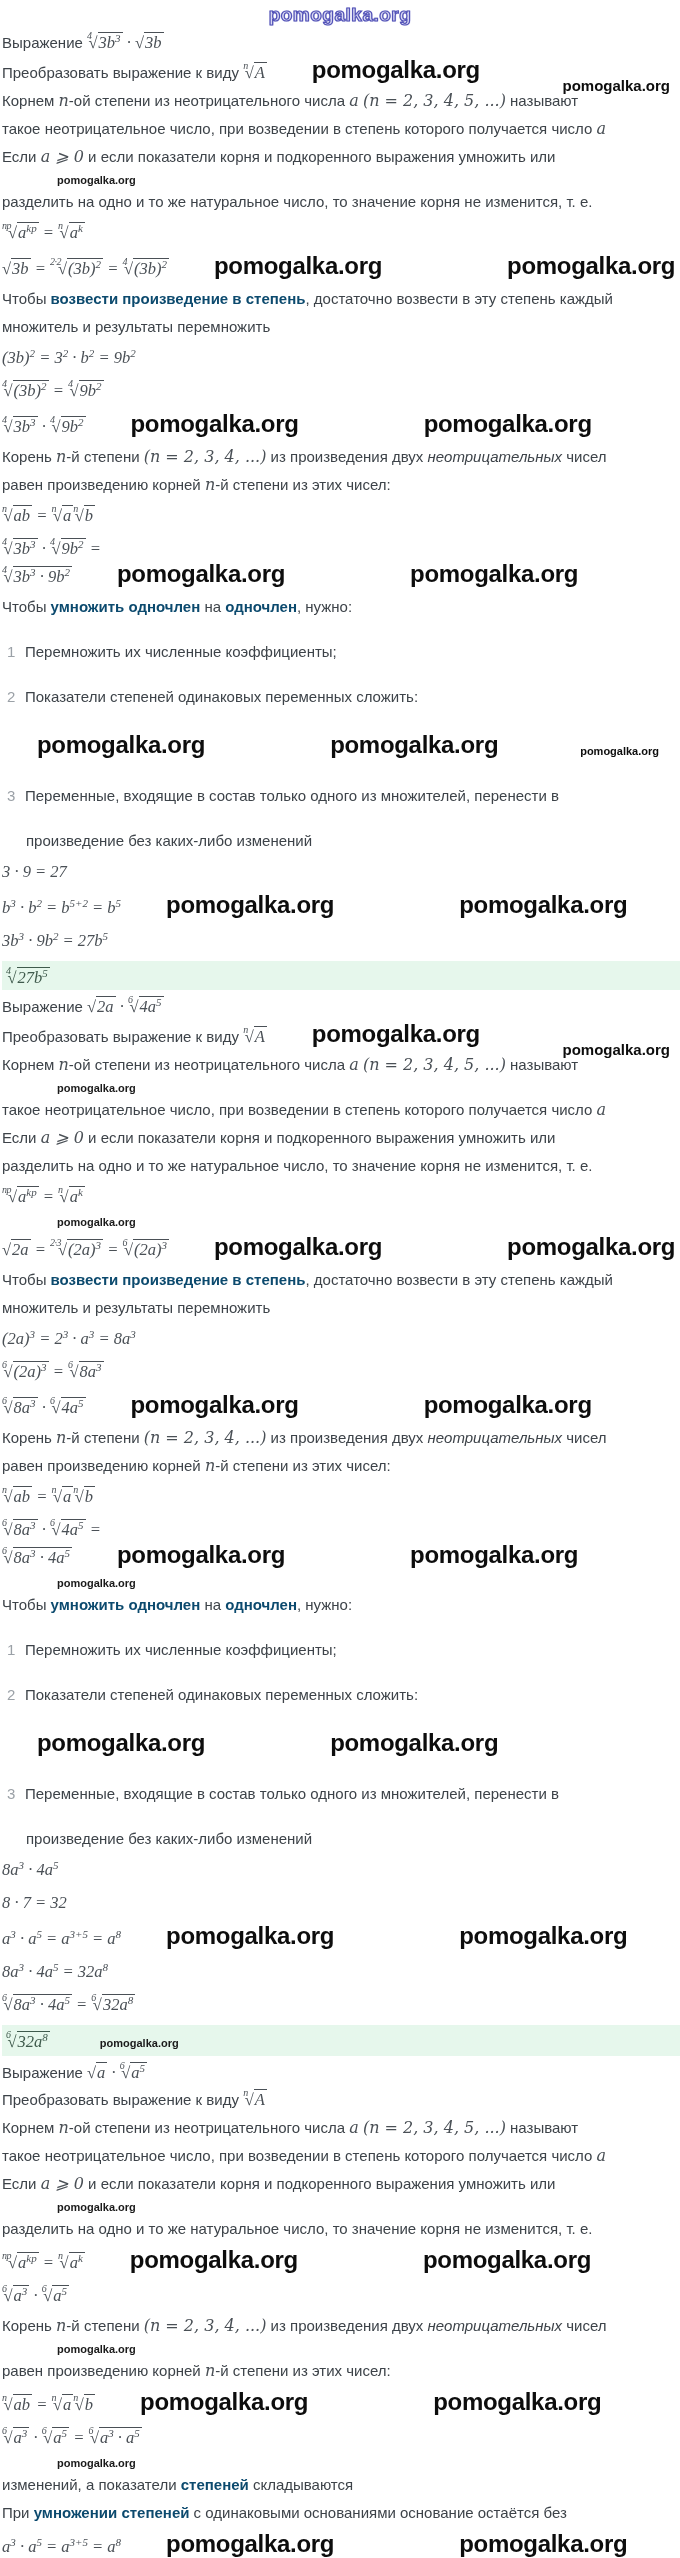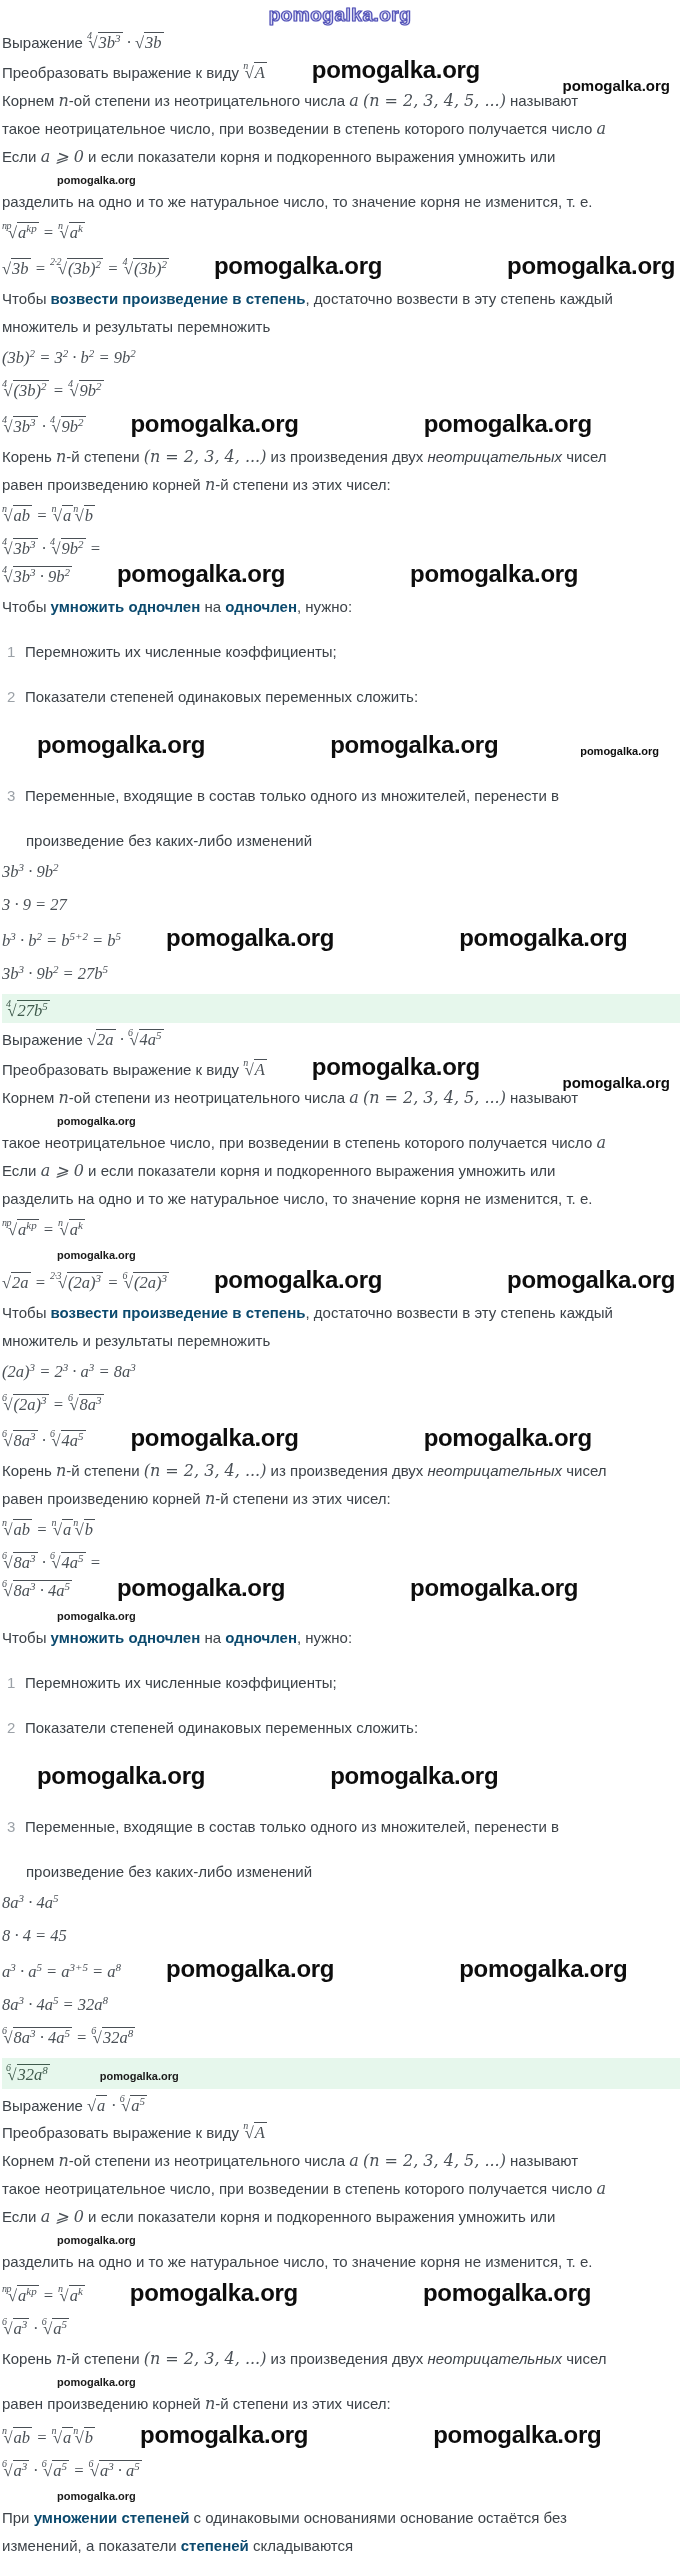--- a/index.html
+++ b/index.html
@@ -63,21 +63,20 @@
       <div class="row"><span class="txt">Корень <span class="mv">n</span>-й степени <span class="mv">(n = 2, 3, 4,  ...)</span> из произведения двух <i>неотрицательных</i> чисел</span></div>
       <div class="row"><span class="txt">равен произведению корней <span class="mv">n</span>-й степени из этих чисел:</span></div>
       <div class="row row-math"><span class="math"><span class="rt"><sup class="ri">n</sup><span class="rs">√</span><span class="ra">ab</span></span> = <span class="rt"><sup class="ri">n</sup><span class="rs">√</span><span class="ra">a</span></span><span class="rt"><sup class="ri">n</sup><span class="rs">√</span><span class="ra">b</span></span></span></div>
       <div class="row row-math"><span class="math"><span class="rt"><sup class="ri">4</sup><span class="rs">√</span><span class="ra">3b<sup>3</sup></span></span> · <span class="rt"><sup class="ri">4</sup><span class="rs">√</span><span class="ra">9b<sup>2</sup></span></span> = <span class="rt"><sup class="ri">4</sup><span class="rs">√</span><span class="ra">3b<sup>3</sup> · 9b<sup>2</sup></span></span></span><span class="wm wm-big">pomogalka.org</span><span class="wm wm-big">pomogalka.org</span></div>
       <div class="row"><span class="txt">Чтобы <b>умножить одночлен</b> на <b>одночлен</b>, нужно:</span></div>
       <div class="row row-list"><span class="lnum">1</span><span class="txt">Перемножить их численные коэффициенты;</span></div>
       <div class="row row-list"><span class="lnum">2</span><span class="txt">Показатели степеней одинаковых переменных сложить:</span></div>
       <div class="row row-wm"><span class="wm wm-big">pomogalka.org</span><span class="wm wm-big">pomogalka.org</span><span class="wm wm-smallright">pomogalka.org</span></div>
       <div class="row row-list"><span class="lnum">3</span><span class="txt">Переменные, входящие в состав только одного из множителей, перенести в</span></div>
       <div class="row row-indent"><span class="txt">произведение без каких-либо изменений</span></div>
-      <div class="row row-math"><span class="math">3b<sup>3</sup> · 9b<sup>2</sup></span></div>
       <div class="row row-math"><span class="math">3 · 9 = 27</span></div>
       <div class="row row-math"><span class="math">b<sup>3</sup> · b<sup>2</sup> = b<sup>5+2</sup> = b<sup>5</sup></span><span class="wm wm-big">pomogalka.org</span><span class="wm wm-big">pomogalka.org</span></div>
       <div class="row row-math"><span class="math">3b<sup>3</sup> · 9b<sup>2</sup> = 27b<sup>5</sup></span></div>
       <div class="row row-answer row-math"><span class="math"><span class="rt"><sup class="ri">4</sup><span class="rs">√</span><span class="ra">27b<sup>5</sup></span></span></span></div>
     </div>
     <div class="section">
       <div class="row row-label"><span class="lbl">Выражение </span><span class="math"><span class="rt"><span class="rs">√</span><span class="ra">2a</span></span> · <span class="rt"><sup class="ri">6</sup><span class="rs">√</span><span class="ra">4a<sup>5</sup></span></span></span></div>
       <div class="row row-label"><span class="lbl">Преобразовать выражение к виду </span><span class="math"><span class="rt"><sup class="ri">n</sup><span class="rs">√</span><span class="ra">A</span></span></span><span class="wm wm-big">pomogalka.org</span><span class="wm wm-medright">pomogalka.org</span></div>
       <div class="row"><span class="txt">Корнем <span class="mv">n</span>-ой степени из неотрицательного числа <span class="mv">a</span> <span class="mv">(n = 2,  3,  4,  5,  ...)</span> называют</span></div>
       <div class="row row-wm row-wm-sm"><span class="wm wm-small">pomogalka.org</span></div>
@@ -97,21 +96,21 @@
       <div class="row row-math"><span class="math"><span class="rt"><sup class="ri">n</sup><span class="rs">√</span><span class="ra">ab</span></span> = <span class="rt"><sup class="ri">n</sup><span class="rs">√</span><span class="ra">a</span></span><span class="rt"><sup class="ri">n</sup><span class="rs">√</span><span class="ra">b</span></span></span></div>
       <div class="row row-math"><span class="math"><span class="rt"><sup class="ri">6</sup><span class="rs">√</span><span class="ra">8a<sup>3</sup></span></span> · <span class="rt"><sup class="ri">6</sup><span class="rs">√</span><span class="ra">4a<sup>5</sup></span></span> = <span class="rt"><sup class="ri">6</sup><span class="rs">√</span><span class="ra">8a<sup>3</sup> · 4a<sup>5</sup></span></span></span><span class="wm wm-big">pomogalka.org</span><span class="wm wm-big">pomogalka.org</span></div>
       <div class="row row-wm row-wm-sm"><span class="wm wm-small">pomogalka.org</span></div>
       <div class="row"><span class="txt">Чтобы <b>умножить одночлен</b> на <b>одночлен</b>, нужно:</span></div>
       <div class="row row-list"><span class="lnum">1</span><span class="txt">Перемножить их численные коэффициенты;</span></div>
       <div class="row row-list"><span class="lnum">2</span><span class="txt">Показатели степеней одинаковых переменных сложить:</span></div>
       <div class="row row-wm"><span class="wm wm-big">pomogalka.org</span><span class="wm wm-big">pomogalka.org</span></div>
       <div class="row row-list"><span class="lnum">3</span><span class="txt">Переменные, входящие в состав только одного из множителей, перенести в</span></div>
       <div class="row row-indent"><span class="txt">произведение без каких-либо изменений</span></div>
       <div class="row row-math"><span class="math">8a<sup>3</sup> · 4a<sup>5</sup></span></div>
-      <div class="row row-math"><span class="math">8 · 4 = 45</span></div>
+      <div class="row row-math"><span class="math">8 · 7 = 32</span></div>
       <div class="row row-math"><span class="math">a<sup>3</sup> · a<sup>5</sup> = a<sup>3+5</sup> = a<sup>8</sup></span><span class="wm wm-big">pomogalka.org</span><span class="wm wm-big">pomogalka.org</span></div>
       <div class="row row-math"><span class="math">8a<sup>3</sup> · 4a<sup>5</sup> = 32a<sup>8</sup></span></div>
       <div class="row row-math"><span class="math"><span class="rt"><sup class="ri">6</sup><span class="rs">√</span><span class="ra">8a<sup>3</sup> · 4a<sup>5</sup></span></span> = <span class="rt"><sup class="ri">6</sup><span class="rs">√</span><span class="ra">32a<sup>8</sup></span></span></span></div>
       <div class="row row-answer row-math"><span class="math"><span class="rt"><sup class="ri">6</sup><span class="rs">√</span><span class="ra">32a<sup>8</sup></span></span></span><span class="wm wm-small">pomogalka.org</span></div>
     </div>
     <div class="section">
       <div class="row row-label"><span class="lbl">Выражение </span><span class="math"><span class="rt"><span class="rs">√</span><span class="ra">a</span></span> · <span class="rt"><sup class="ri">6</sup><span class="rs">√</span><span class="ra">a<sup>5</sup></span></span></span></div>
       <div class="row row-label"><span class="lbl">Преобразовать выражение к виду </span><span class="math"><span class="rt"><sup class="ri">n</sup><span class="rs">√</span><span class="ra">A</span></span></span></div>
       <div class="row"><span class="txt">Корнем <span class="mv">n</span>-ой степени из неотрицательного числа <span class="mv">a</span> <span class="mv">(n = 2,  3,  4,  5,  ...)</span> называют</span></div>
       <div class="row"><span class="txt">такое неотрицательное число, при возведении в степень которого получается число <span class="mv">a</span></span></div>
@@ -119,17 +118,17 @@
       <div class="row row-wm row-wm-sm"><span class="wm wm-small">pomogalka.org</span></div>
       <div class="row"><span class="txt">разделить на одно и то же натуральное число, то значение корня не изменится, т. е.</span></div>
       <div class="row row-math"><span class="math"><span class="rt"><sup class="ri">np</sup><span class="rs">√</span><span class="ra">a<sup>kp</sup></span></span> = <span class="rt"><sup class="ri">n</sup><span class="rs">√</span><span class="ra">a<sup>k</sup></span></span></span><span class="wm wm-big">pomogalka.org</span><span class="wm wm-big">pomogalka.org</span></div>
       <div class="row row-math"><span class="math"><span class="rt"><sup class="ri">6</sup><span class="rs">√</span><span class="ra">a<sup>3</sup></span></span> · <span class="rt"><sup class="ri">6</sup><span class="rs">√</span><span class="ra">a<sup>5</sup></span></span></span></div>
       <div class="row"><span class="txt">Корень <span class="mv">n</span>-й степени <span class="mv">(n = 2, 3, 4,  ...)</span> из произведения двух <i>неотрицательных</i> чисел</span></div>
       <div class="row row-wm row-wm-sm"><span class="wm wm-small">pomogalka.org</span></div>
       <div class="row"><span class="txt">равен произведению корней <span class="mv">n</span>-й степени из этих чисел:</span></div>
       <div class="row row-math"><span class="math"><span class="rt"><sup class="ri">n</sup><span class="rs">√</span><span class="ra">ab</span></span> = <span class="rt"><sup class="ri">n</sup><span class="rs">√</span><span class="ra">a</span></span><span class="rt"><sup class="ri">n</sup><span class="rs">√</span><span class="ra">b</span></span></span><span class="wm wm-big">pomogalka.org</span><span class="wm wm-big">pomogalka.org</span></div>
       <div class="row row-math"><span class="math"><span class="rt"><sup class="ri">6</sup><span class="rs">√</span><span class="ra">a<sup>3</sup></span></span> · <span class="rt"><sup class="ri">6</sup><span class="rs">√</span><span class="ra">a<sup>5</sup></span></span> = <span class="rt"><sup class="ri">6</sup><span class="rs">√</span><span class="ra">a<sup>3</sup> · a<sup>5</sup></span></span></span></div>
       <div class="row row-wm row-wm-sm"><span class="wm wm-small">pomogalka.org</span></div>
+      <div class="row"><span class="txt">изменений, а показатели <b>степеней</b> складываются</span></div>
       <div class="row"><span class="txt">При <b>умножении степеней</b> с одинаковыми основаниями основание остаётся без</span></div>
-      <div class="row"><span class="txt">изменений, а показатели <b>степеней</b> складываются</span></div>
       <div class="row row-math"><span class="math">a<sup>3</sup> · a<sup>5</sup> = a<sup>3+5</sup> = a<sup>8</sup></span><span class="wm wm-big">pomogalka.org</span><span class="wm wm-big">pomogalka.org</span></div>
     </div>
   </div>
 
 </body></html>

